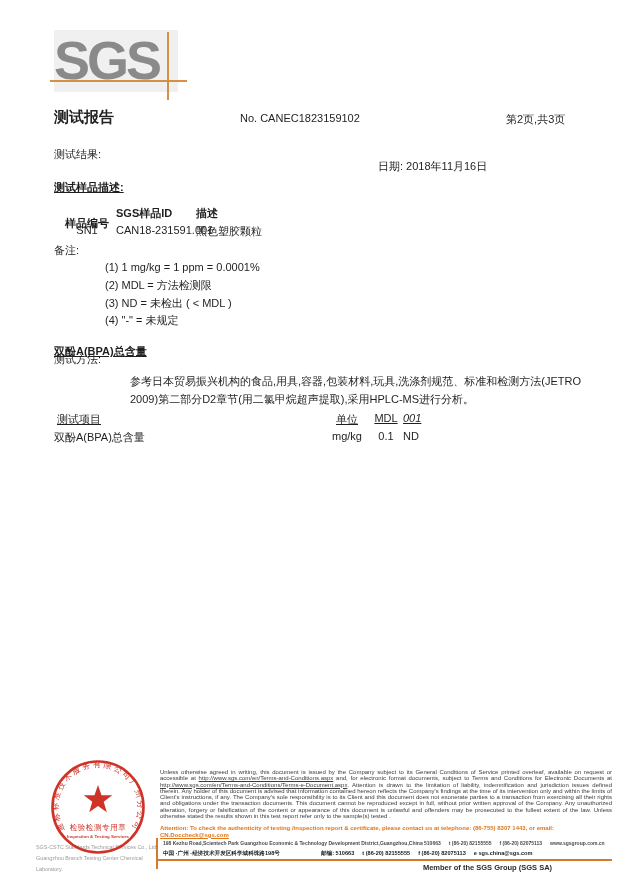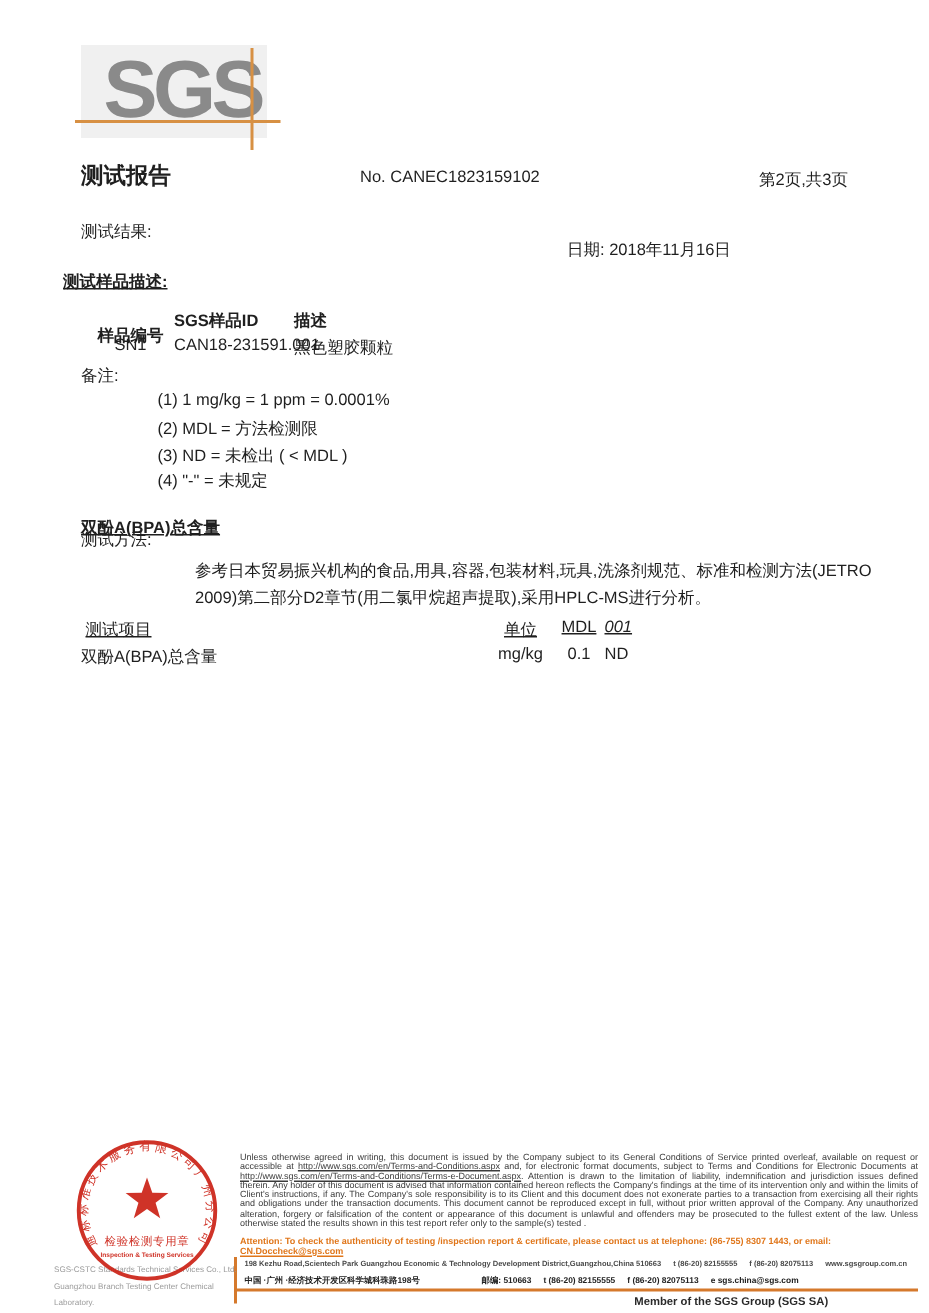--- a/index.html
+++ b/index.html
@@ -3,32 +3,32 @@
 <meta charset="utf-8">
 <style>
   html,body{margin:0;padding:0;background:#ffffff;}
   .page{
     position:relative;width:619px;height:875px;background:#ffffff;overflow:hidden;
     font-family:"Liberation Sans","DejaVu Sans",sans-serif;color:#1f1f1f;font-size:11px;
   }
   
   .logo-block{position:absolute;left:54px;top:30px;width:124px;height:62px;background:#f0f0f0;}
   .logo-text{
-    display:block;padding-left:15px;font-weight:bold;font-size:54px;line-height:60px;
+    display:block;font-weight:bold;font-size:54px;line-height:60px;
     color:#8a8a8a;letter-spacing:-3px;font-family:"Liberation Sans",sans-serif;
   }
   .logo-hline{position:absolute;left:50px;top:80px;width:137px;height:2px;background:#d79043;}
   .logo-vline{position:absolute;left:167px;top:32px;width:2px;height:68px;background:#d79043;}
   .report-title{position:absolute;left:54px;top:108px;font-size:15px;font-weight:bold;}
   .report-no{position:absolute;left:240px;top:112px;}
   .report-date{position:absolute;left:378px;top:112px;margin-top:47px;}
   .report-page{position:absolute;left:506px;top:112px;}
   
   .results-label{position:absolute;left:54px;top:147px;}
-  .sample-desc-label{position:absolute;left:42px;top:180px;font-weight:bold;text-decoration:underline;}
+  .sample-desc-label{position:absolute;left:54px;top:180px;font-weight:bold;text-decoration:underline;}
   .st-c1{position:absolute;left:54px;width:66px;text-align:center;}
   .st-c2{position:absolute;left:116px;width:102px;text-align:left;}
   .st-c3{position:absolute;left:196px;width:160px;text-align:left;}
   .row-h{top:206px;} .row-v{top:224px;}
   .st-c1.row-h,.st-c2.row-h,.st-c3.row-h{top:206px;}
   .notes-label{position:absolute;left:54px;top:243px;}
   .note-line{position:absolute;left:105px;}
   .bpa-title{position:absolute;left:54px;top:344px;font-weight:bold;text-decoration:underline;}
   .method-label{position:absolute;left:54px;top:352px;}
   .method-text{position:absolute;left:130px;top:372px;width:452px;line-height:18px;text-align:left;}

